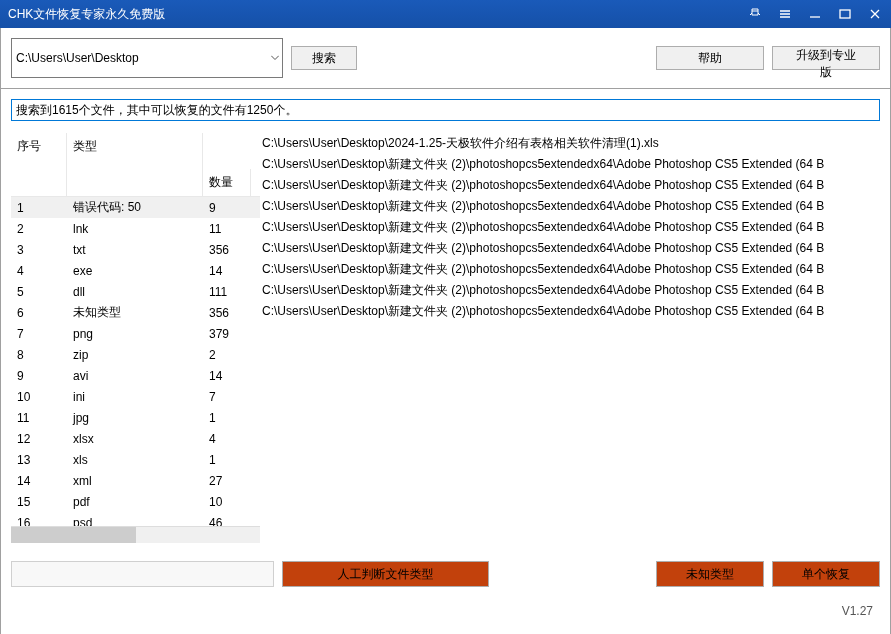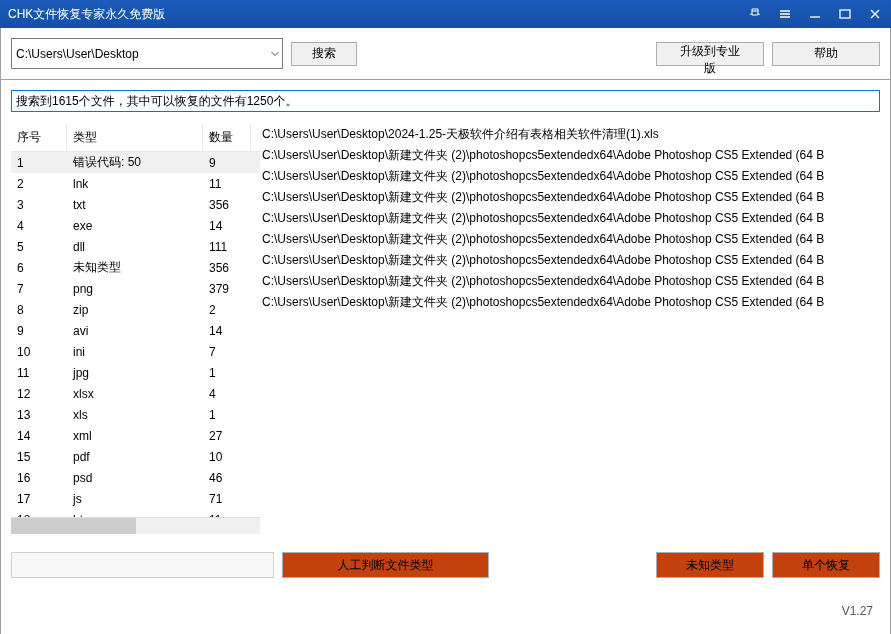--- a/index.html
+++ b/index.html
@@ -4,38 +4,38 @@
 <style>
 * { margin: 0; padding: 0; box-sizing: border-box; font-family: "Microsoft YaHei", "SimSun", Arial, sans-serif; }
 body { background: #fff; width: 891px; height: 634px; overflow: hidden; position: relative; }
 
 .titlebar { background: linear-gradient(to bottom, #1a5ab9, #1550a8); height: 28px; display: flex; align-items: center; padding: 0 8px; color: #fff; font-size: 12px; }
 .titlebar-title { flex: 1; }
 .titlebar-controls { display: flex; gap: 14px; }
 .titlebar-icon { cursor: pointer; display: flex; align-items: center; justify-content: center; width: 16px; height: 16px; }
 
 .toolbar { background: #fff; border: 1px solid #a0a0a0; border-top: none; padding: 10px; display: flex; gap: 8px; align-items: center; }
-.path-input { width: 272px; height: 31px; border: 1px solid #7a7a7a; padding: 2px 28px 2px 4px; font-size: 12px; position: relative; }
+.path-input { width: 272px; height: 40px; border: 1px solid #7a7a7a; padding: 2px 28px 2px 4px; font-size: 12px; position: relative; }
 .path-wrapper { position: relative; }
 .path-dropdown { position: absolute; right: 4px; top: 50%; transform: translateY(-50%); pointer-events: none; }
 .btn { height: 24px; padding: 0 20px; background: #f0f0f0; border: 1px solid #adadad; font-size: 12px; cursor: pointer; }
 .toolbar-spacer { flex: 1; }
 .btn-wide { width: 108px; }
 
 .content { border: 1px solid #a0a0a0; border-top: none; padding: 10px; height: 558px; }
 .status-input { width: 100%; height: 22px; border: 1px solid #0078d7; padding: 2px 4px; font-size: 12px; outline: none; }
 
 .main-area { display: flex; margin-top: 12px; height: 410px; }
 
 .left-table { width: 249px; display: flex; flex-direction: column; position: relative; }
 .table-header { display: flex; background: #fff; border-bottom: 1px solid #e8e8e8; }
 .th { padding: 5px 6px; font-size: 12px; border-right: 1px solid #e8e8e8; color: #000; }
 .th-num { width: 56px; }
 .th-type { width: 136px; }
-.th-count { width: 48px; }
+.th-count { width: 48px; margin-top: 36px; }
 .table-body { flex: 1; overflow-y: hidden; }
 .tr { display: flex; height: 21px; align-items: center; font-size: 12px; }
 .tr.selected { background: #f0f0f0; }
 .td { padding: 0 6px; white-space: nowrap; }
 .td-num { width: 56px; }
 .td-type { width: 136px; }
 .td-count { width: 48px; }
 .hscroll { position: absolute; bottom: 0; left: 0; right: 0; height: 17px; background: #f0f0f0; border-top: 1px solid #ddd; }
 .hscroll-thumb { position: absolute; left: 0; top: 0; bottom: 0; width: 50%; background: #cdcdcd; }
 
@@ -91,22 +91,22 @@
   <div class="path-wrapper">
     <input class="path-input" value="C:\Users\User\Desktop" style="">
     <span class="path-dropdown">
       <svg width="8" height="5" viewBox="0 0 8 5">
           <path d="M0 0 L4 4 L8 0" stroke="#555" fill="none"></path>
         </svg>
     </span>
   </div>
   <button class="btn">搜索</button>
   <div class="toolbar-spacer"></div>
+  <button class="btn btn-wide">帮助</button>
   <button class="btn btn-wide">升级到专业版</button>
-  <button class="btn btn-wide">帮助</button>
 </div>
 
 <div class="content">
   <input class="status-input" value="搜索到1615个文件，其中可以恢复的文件有1250个。" style="">
 
   <div class="main-area">
     <div class="left-table">
       <div class="table-header">
         <div class="th th-num">序号</div>
         <div class="th th-type">类型</div>

